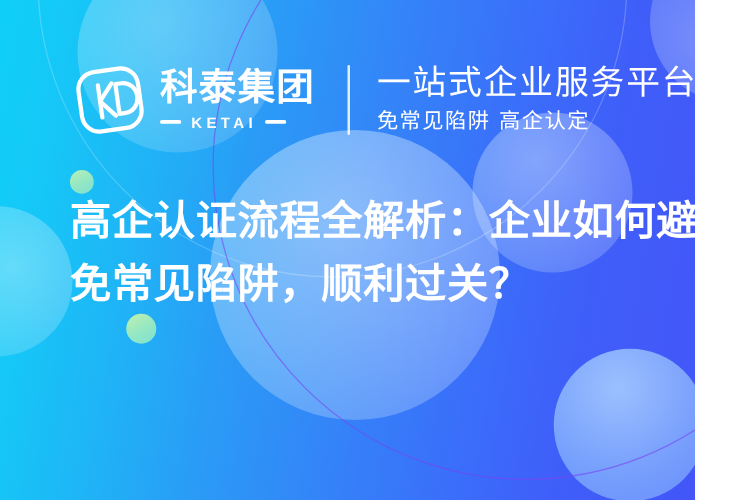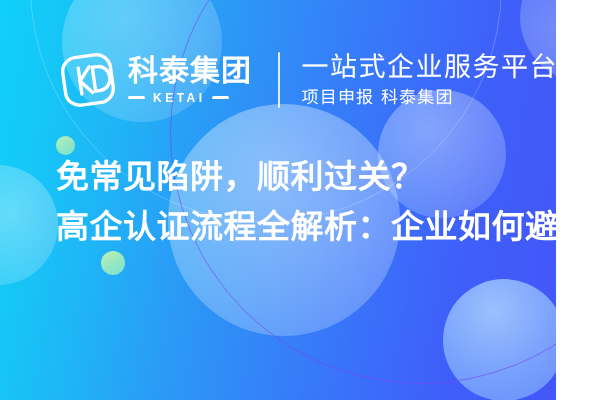--- a/index.html
+++ b/index.html
@@ -289,23 +289,23 @@
         <span class="rule"></span>
         <span class="txt">KETAI</span>
         <span class="rule"></span>
       </div>
     </div>
 
     <div class="divider"></div>
 
     <div class="tagline">
       <div class="tagline-main">一站式企业服务平台</div>
-      <div class="tagline-sub">项目申报 科泰集团</div>
+      <div class="tagline-sub">免常见陷阱 高企认定</div>
     </div>
 
   </div>
 
   <div class="headline">
+    <div class="headline-line">高企认证流程全解析：企业如何避</div>
     <div class="headline-line">免常见陷阱，顺利过关？</div>
-    <div class="headline-line">高企认证流程全解析：企业如何避</div>
   </div>
 
 </div>
 
 </body></html>

